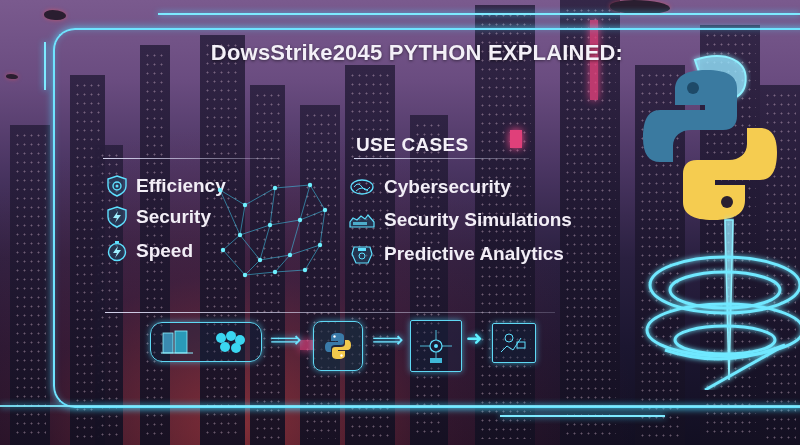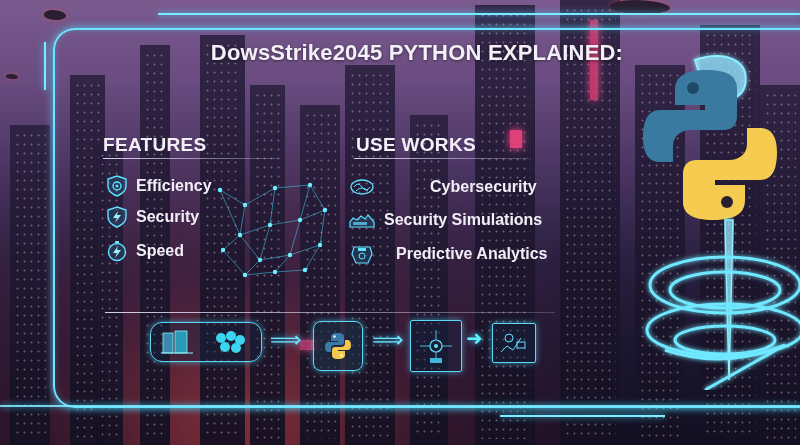--- a/index.html
+++ b/index.html
@@ -12,21 +12,21 @@
   }
   .bldg { position: absolute; bottom: 0; background: linear-gradient(180deg, rgba(40,30,60,0.85), rgba(20,16,34,0.95)); }
   .bldg::after { content: ""; position: absolute; inset: 6px 4px; background-image: radial-gradient(circle, rgba(255,220,240,0.35) 0.8px, transparent 1.2px); background-size: 7px 9px; }
   .pink-win { position: absolute; background: #e0407a; box-shadow: 0 0 8px #ff4f90; }
   .frame { position: absolute; border: 2px solid #6fe4ff; box-shadow: 0 0 8px rgba(80,220,255,0.8), inset 0 0 6px rgba(80,220,255,0.3); border-radius: 22px; }
   .neon-line { position: absolute; height: 2px; background: #7deaff; box-shadow: 0 0 6px #3fd8ff; }
   .neon-vline { position: absolute; width: 2px; background: #7deaff; box-shadow: 0 0 6px #3fd8ff; }
   .title { position: absolute; left: 192px; top: 38px; width: 450px; text-align: center; color: #f4f0f8; font-weight: bold; font-size: 22px; line-height: 30px; letter-spacing: 0.2px; text-shadow: 0 1px 3px rgba(0,0,0,0.5); }
   .section-head { position: absolute; color: #f4f0f8; font-weight: bold; font-size: 19px; letter-spacing: 0.3px; }
   .underline { position: absolute; height: 1px; background: linear-gradient(90deg, rgba(230,230,255,0.9), rgba(230,230,255,0.2)); }
-  .item { position: absolute; display: flex; align-items: center; color: #f2eef6; font-size: 16px; font-weight: bold; }
+  .item { position: absolute; display: flex; align-items: center; color: #f2eef6; font-size: 19px; font-weight: bold; }
   .item .ico { width: 22px; height: 22px; margin-right: 8px; display: flex; align-items: center; justify-content: center; color: #5ee0ff; }
   .flow-box { position: absolute; border: 1.5px solid #5fd8f4; box-shadow: 0 0 6px rgba(80,220,255,0.6); background: rgba(20,40,70,0.35); }
   .arrow { position: absolute; color: #6fe4ff; font-size: 22px; text-shadow: 0 0 6px #3fd8ff; }
   .ship { position: absolute; background: #2a1e30; border-radius: 40% 60% 40% 50%; box-shadow: 0 0 4px rgba(255,80,80,0.5); }
 </style>
 </head>
 <body>
 
 <div class="scene">
 
@@ -57,21 +57,20 @@
   <div class="frame" style="left:53px;top:28px;width:760px;height:376px;border-right:none;border-radius:22px 0 0 22px;"></div>
   <div class="neon-line" style="left:158px;top:13px;width:642px;"></div>
   <div class="neon-vline" style="left:44px;top:42px;height:48px;"></div>
   <div class="neon-line" style="left:0px;top:405px;width:800px;opacity:0.9;"></div>
   <div class="neon-line" style="left:500px;top:415px;width:165px;"></div>
 
   <div class="title">
     <div>DowsStrike2045 PYTHON EXPLAINED:</div>
   </div>
 
-  <div class="section-head" style="left:103px;top:134px;">FEATURES</div>
   <div class="underline" style="left:103px;top:158px;width:175px;"></div>
 
   <div class="item" style="left:106px;top:175px;">
     <span class="ico">
       <svg width="22" height="22" viewBox="0 0 22 22">
           <path d="M11 1 L20 4 V11 C20 16 16 19 11 21 C6 19 2 16 2 11 V4 Z" fill="rgba(40,80,110,0.5)" stroke="#5ee0ff" stroke-width="1.4"></path>
           <circle cx="11" cy="11" r="4" fill="none" stroke="#5ee0ff" stroke-width="1.4"></circle>
           <circle cx="11" cy="11" r="1.5" fill="#5ee0ff"></circle>
         </svg>
     </span>
@@ -136,43 +135,43 @@
       <circle cx="45" cy="80" r="2.2"></circle>
         <circle cx="75" cy="75" r="2.2"></circle>
         <circle cx="105" cy="65" r="2.2"></circle>
         <circle cx="30" cy="95" r="2.2"></circle>
       <circle cx="60" cy="92" r="2.2"></circle>
         <circle cx="8" cy="70" r="2.2"></circle>
         <circle cx="90" cy="90" r="2.2"></circle>
     </g>
   </svg>
 
-  <div class="section-head" style="left:356px;top:134px;">USE WORKS</div>
+  <div class="section-head" style="left:356px;top:134px;">USE CASES</div>
   <div class="underline" style="left:354px;top:158px;width:175px;"></div>
 
-  <div class="item" style="left:348px;top:176px;gap:46px;">
+  <div class="item" style="left:348px;top:176px;">
     <span class="ico" style="width:28px;">
       <svg width="26" height="20" viewBox="0 0 26 20">
           <ellipse cx="13" cy="10" rx="11" ry="7" fill="none" stroke="#5ee0ff" stroke-width="1.3"></ellipse>
           <path d="M5 10 Q9 4 13 10 T21 10" fill="none" stroke="#5ee0ff" stroke-width="1"></path>
           <path d="M7 14 Q13 8 19 14" fill="none" stroke="#5ee0ff" stroke-width="1"></path>
         </svg>
     </span>
     <span>Cybersecurity</span>
   </div>
   <div class="item" style="left:348px;top:209px;">
     <span class="ico" style="width:28px;">
       <svg width="26" height="18" viewBox="0 0 26 18">
           <path d="M1 16 H25 V11 L19 4 L16 8 L12 5 L8 9 L4 7 L1 11 Z" fill="rgba(40,80,110,0.5)" stroke="#5ee0ff" stroke-width="1.2"></path>
           <rect x="4" y="11" width="14" height="3" fill="#5ee0ff" opacity="0.7"></rect>
         </svg>
     </span>
     <span>Security Simulations</span>
   </div>
-  <div class="item" style="left:348px;top:243px;gap:12px;">
+  <div class="item" style="left:348px;top:243px;">
     <span class="ico" style="width:28px;">
       <svg width="24" height="22" viewBox="0 0 24 22">
           <path d="M4 4 H20 L22 11 L18 20 H6 L2 11 Z" fill="rgba(40,80,110,0.5)" stroke="#5ee0ff" stroke-width="1.2"></path>
           <rect x="8" y="5" width="8" height="3" fill="#5ee0ff"></rect>
           <circle cx="12" cy="13" r="3" fill="none" stroke="#5ee0ff" stroke-width="1"></circle>
         </svg>
     </span>
     <span>Predictive Analytics</span>
   </div>
 

